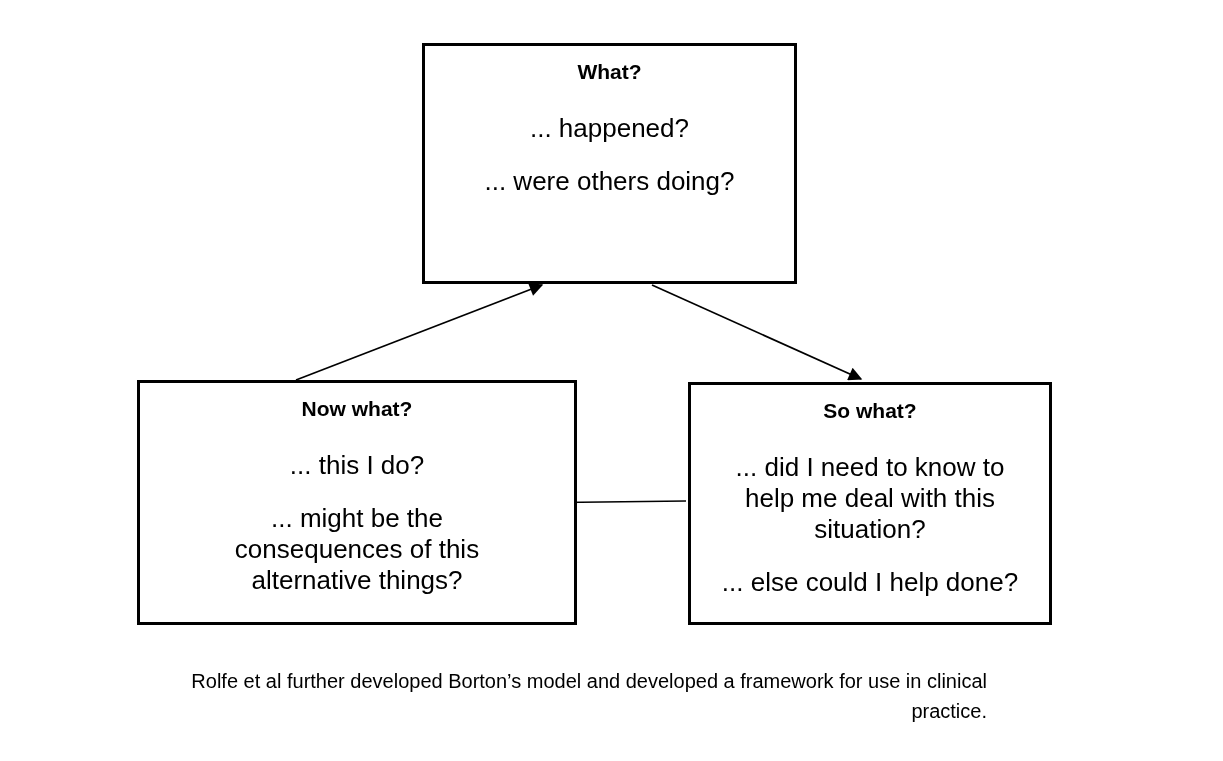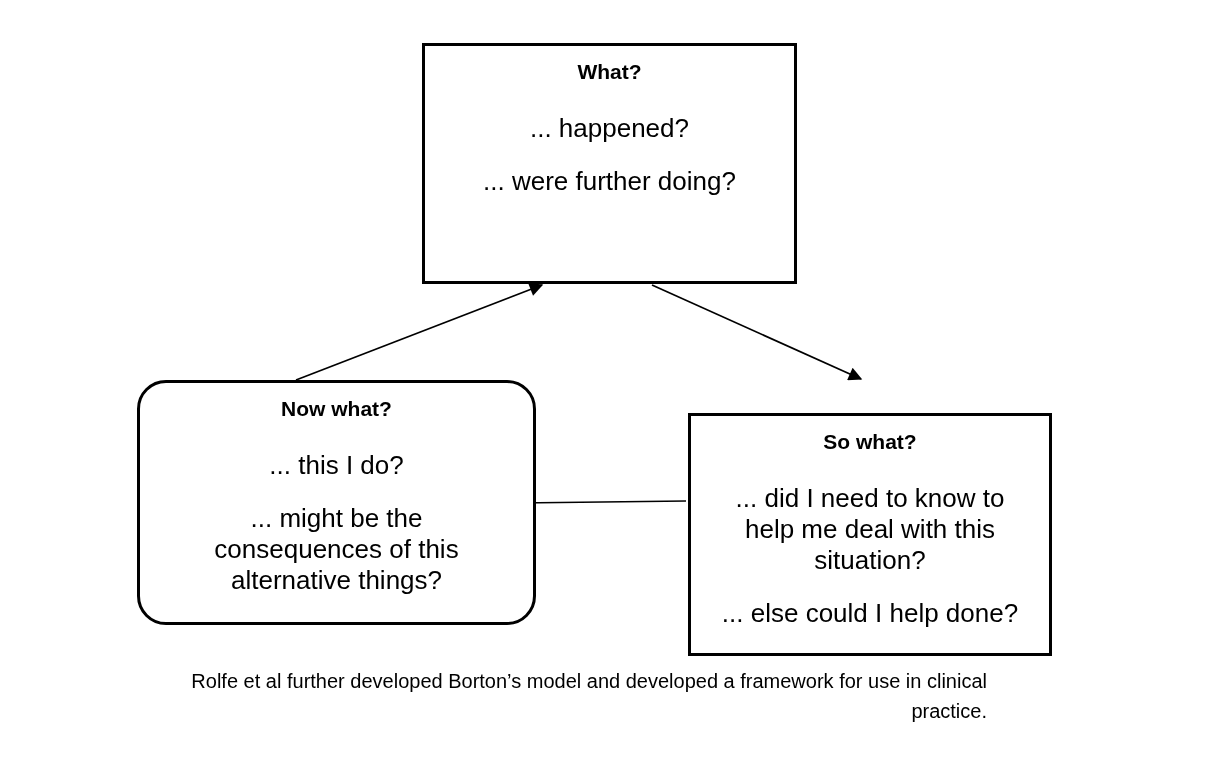--- a/index.html
+++ b/index.html
@@ -22,22 +22,22 @@
     pointer-events: none;
   }
 
   .box {
     position: absolute;
     border: 3px solid #000000;
     background: #ffffff;
     text-align: center;
   }
   .box-what     { left: 422px; top: 43px;  width: 375px; height: 241px; }
-  .box-now-what { left: 137px; top: 380px; width: 399px; height: 245px; border-radius: 29px; }
-  .box-so-what  { left: 688px; top: 382px; width: 364px; height: 243px; margin-top: 31px; }
+  .box-now-what { left: 137px; top: 380px; width: 440px; height: 245px; }
+  .box-so-what  { left: 688px; top: 382px; width: 364px; height: 243px; }
 
   .box-title {
     margin-top: 13px;
     margin-bottom: 28px;
     font-size: 21px;
     font-weight: bold;
     line-height: 26px;
   }
   .box-item {
     margin: 0 auto 22px auto;
@@ -68,21 +68,21 @@
       </marker>
     </defs>
     <line x1="296" y1="380" x2="542" y2="285" stroke="#000000" stroke-width="1.7" marker-end="url(#arrowhead)"></line>
     <line x1="652" y1="285" x2="861" y2="379" stroke="#000000" stroke-width="1.7" marker-end="url(#arrowhead)"></line>
     <line x1="686" y1="501" x2="518" y2="503" stroke="#000000" stroke-width="1.7" marker-end="url(#arrowhead)"></line>
   </svg>
 
   <div class="box box-what">
     <div class="box-title">What?</div>
     <p class="box-item">... happened?</p>
-    <p class="box-item">... were further doing?</p>
+    <p class="box-item">... were others doing?</p>
   </div>
 
   <div class="box box-now-what">
     <div class="box-title">Now what?</div>
     <p class="box-item">... this I do?</p>
     <p class="box-item narrow">... might be the consequences of this alternative things?</p>
   </div>
 
   <div class="box box-so-what">
     <div class="box-title">So what?</div>

